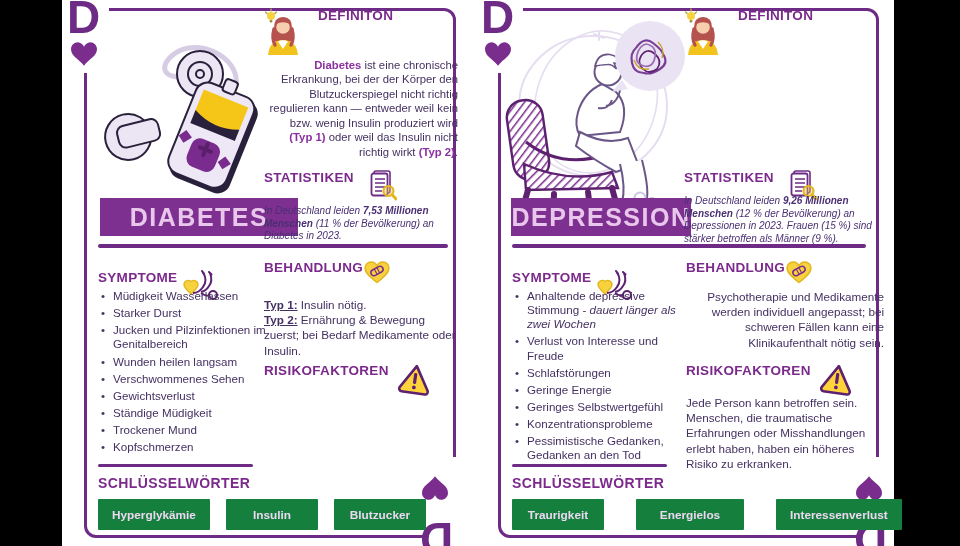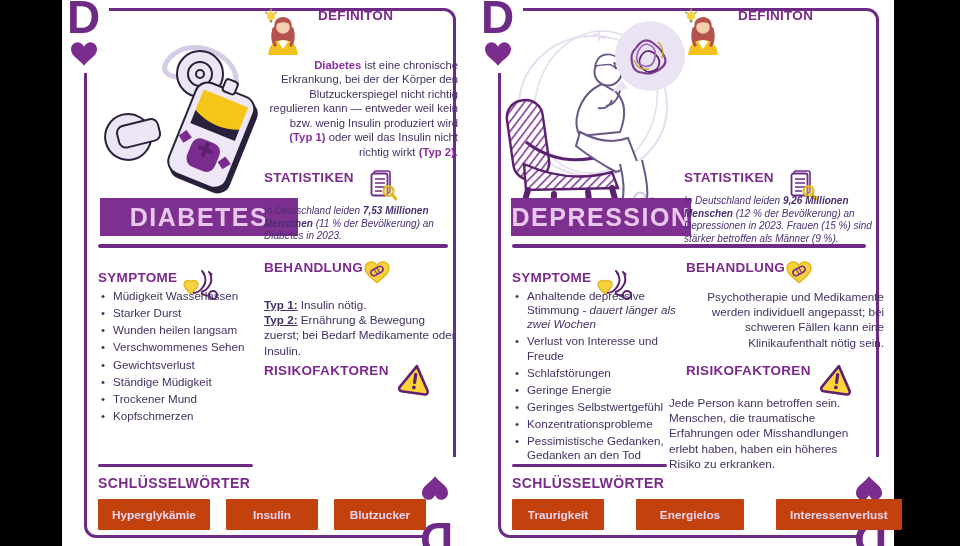--- a/index.html
+++ b/index.html
@@ -60,26 +60,26 @@
             color:#443061;font-size:11.6px;line-height:1.22;}
   .c1 .sym-list{width:172px;}
   .c2 .sym-list{width:182px;}
   .sym-list li{position:relative;padding-left:13px;margin-bottom:3px;}
   .sym-list li::before{content:"\2022";position:absolute;left:1px;color:#443061;}
 
   .treat-text,.risk-text{position:absolute;font-size:11.7px;line-height:1.3;color:#443061;}
   .c1 .treat-text{left:202px;top:289px;width:194px;margin-top:8px;}
   .c2 .treat-text{left:210px;top:289px;width:198px;text-align:right;}
   .c1 .risk-text{left:202px;top:395px;width:196px;}
-  .c2 .risk-text{left:193px;top:395px;width:198px;}
+  .c2 .risk-text{left:210px;top:395px;width:198px;}
 
   .kw-label{position:absolute;left:36px;top:475px;font-size:14px;font-weight:bold;color:#7b2a8c;letter-spacing:.4px;}
   .kw-row{position:absolute;left:36px;top:499px;display:flex;gap:16px;}
   .c2 .kw-row{gap:32px;}
-  .kw-btn{height:31px;background:#c2410c;color:#eed7f3;font-size:11.8px;font-weight:bold;
+  .kw-btn{height:31px;background:#15803d;color:#eed7f3;font-size:11.8px;font-weight:bold;
           display:flex;align-items:center;justify-content:center;padding:0 14px;min-width:92px;
           border:none;border-radius:1px;font-family:inherit;cursor:pointer;}
 
   
   .acc{color:#8b2fa0;font-weight:bold;}
   .pur{color:#8b2fa0;font-weight:bold;}
   .b{font-weight:bold;}
   .i{font-style:italic;}
   .u{font-weight:bold;text-decoration:underline;}
 </style>
@@ -164,20 +164,21 @@
         <path d="M22 2 q5 9 0 15 q-4 6-10 6" fill="none" stroke="#5e2170" stroke-width="2"></path>
         <path d="M29 3 q3 8-1 13 q-3 5-8 6" fill="none" stroke="#5e2170" stroke-width="2"></path>
         <path d="M21 1l2 3 M28 2l2.5 2.5" stroke="#5e2170" stroke-width="2" stroke-linecap="round"></path>
         <circle cx="32" cy="25" r="4" fill="#fff" stroke="#5e2170" stroke-width="2"></circle>
         <path d="M20 23 q6 4 9 2" fill="none" stroke="#5e2170" stroke-width="2"></path>
       </svg>
     </div>
     <ul class="sym-list">
       <li><span>Müdigkeit Wasserlassen</span></li>
       <li><span>Starker Durst</span></li>
+      <li><span>Jucken und Pilzinfektionen im Genitalbereich</span></li>
       <li><span>Wunden heilen langsam</span></li>
       <li><span>Verschwommenes Sehen</span></li>
       <li><span>Gewichtsverlust</span></li>
       <li><span>Ständige Müdigkeit</span></li>
       <li><span>Trockener Mund</span></li>
       <li><span>Kopfschmerzen</span></li>
     </ul>
 
     <div class="sec-header h-treat">
       <span class="sec-label">BEHANDLUNG</span>

